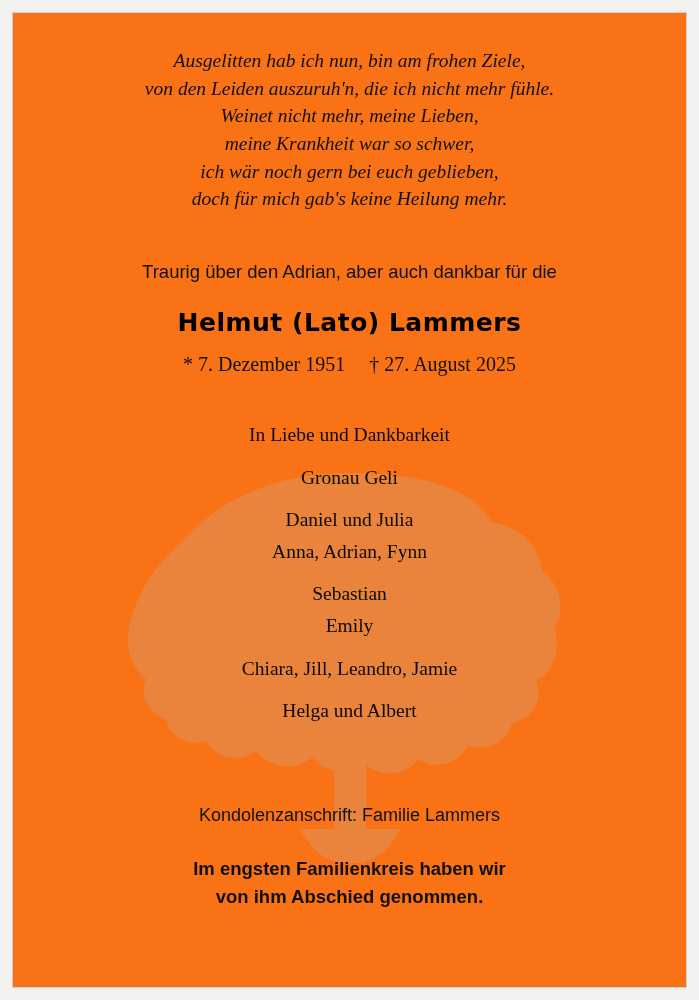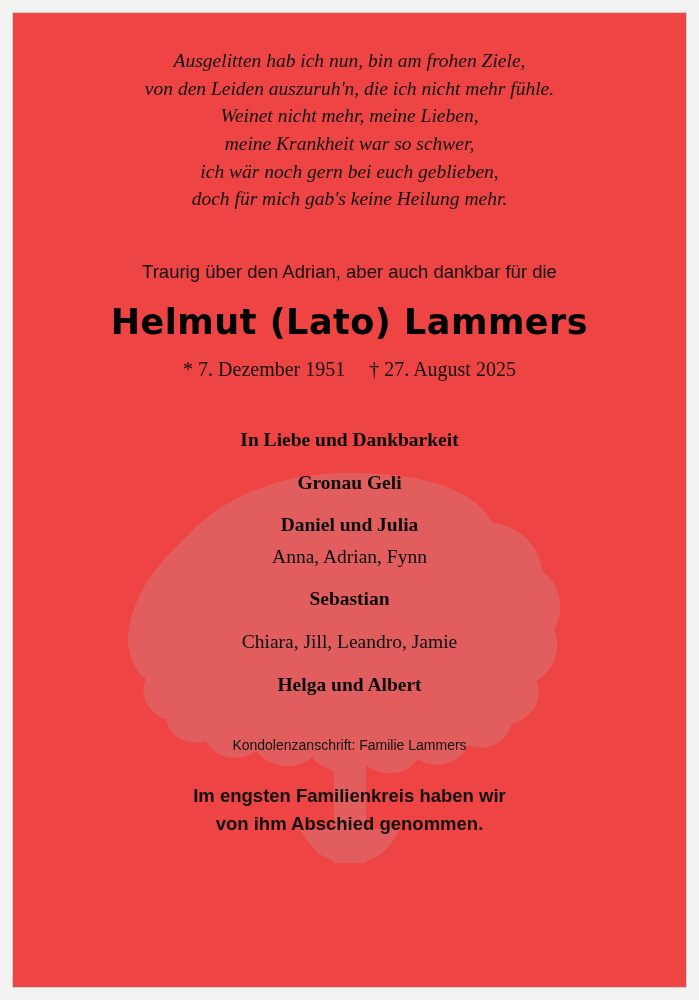--- a/index.html
+++ b/index.html
@@ -19,21 +19,21 @@
     height: 1000px;
     background: #f2f2f0;
     box-sizing: border-box;
     padding: 12px;
     overflow: hidden;
   }
   .card {
     position: relative;
     width: 100%;
     height: 100%;
-    background: #ef4444;
+    background: #f97316;
     border: 1px solid #cfcfcf;
     box-sizing: border-box;
     overflow: hidden;
   }
   
   .tree-bg {
     position: absolute;
     left: 50%;
     transform: translateX(-50%);
     top: 420px;
@@ -58,46 +58,46 @@
   }
   .poem div { white-space: nowrap; }
   .intro {
     margin-top: 46px;
     font-family: "Liberation Sans", sans-serif;
     font-size: 18.5px;
     line-height: 1.45;
     color: #111;
   }
   .name {
-    margin-top: 16px;
+    margin-top: 22px;
     font-family: "DejaVu Sans", sans-serif;
-    font-size: 35px;
+    font-size: 25px;
     font-weight: bold;
     letter-spacing: 0.5px;
     color: #000;
   }
   .dates {
     margin-top: 16px;
     font-size: 20px;
     color: #111;
   }
   .dates .sep { display: inline-block; width: 14px; }
   .family {
     margin-top: 44px;
     font-size: 19.5px;
     line-height: 1.52;
   }
-  .family .bold { font-weight: bold; }
+  .family .bold { font-weight: normal; }
   .family .reg { font-weight: normal; }
   .family .row { margin-bottom: 2px; }
   .gap { height: 11px; }
   .address {
-    margin-top: 36px;
+    margin-top: 76px;
     font-family: "Liberation Sans", sans-serif;
-    font-size: 14px;
+    font-size: 18px;
     line-height: 1.5;
     color: #111;
     text-align: center;
   }
   .closing {
     margin-top: 26px;
     font-family: "Liberation Sans", sans-serif;
     font-size: 18.5px;
     line-height: 1.5;
     color: #111;
@@ -147,20 +147,21 @@
 
       <div class="family">
         <div class="row bold">In Liebe und Dankbarkeit</div>
         <div class="gap"></div>
         <div class="row bold">Gronau Geli</div>
         <div class="gap"></div>
         <div class="row bold">Daniel und Julia</div>
         <div class="row reg">Anna, Adrian, Fynn</div>
         <div class="gap"></div>
         <div class="row bold">Sebastian</div>
+        <div class="row reg">Emily</div>
         <div class="gap"></div>
         <div class="row reg">Chiara, Jill, Leandro, Jamie</div>
         <div class="gap"></div>
         <div class="row bold">Helga und Albert</div>
       </div>
 
       <div class="address">
         <div>Kondolenzanschrift: Familie Lammers</div>
       </div>
 

